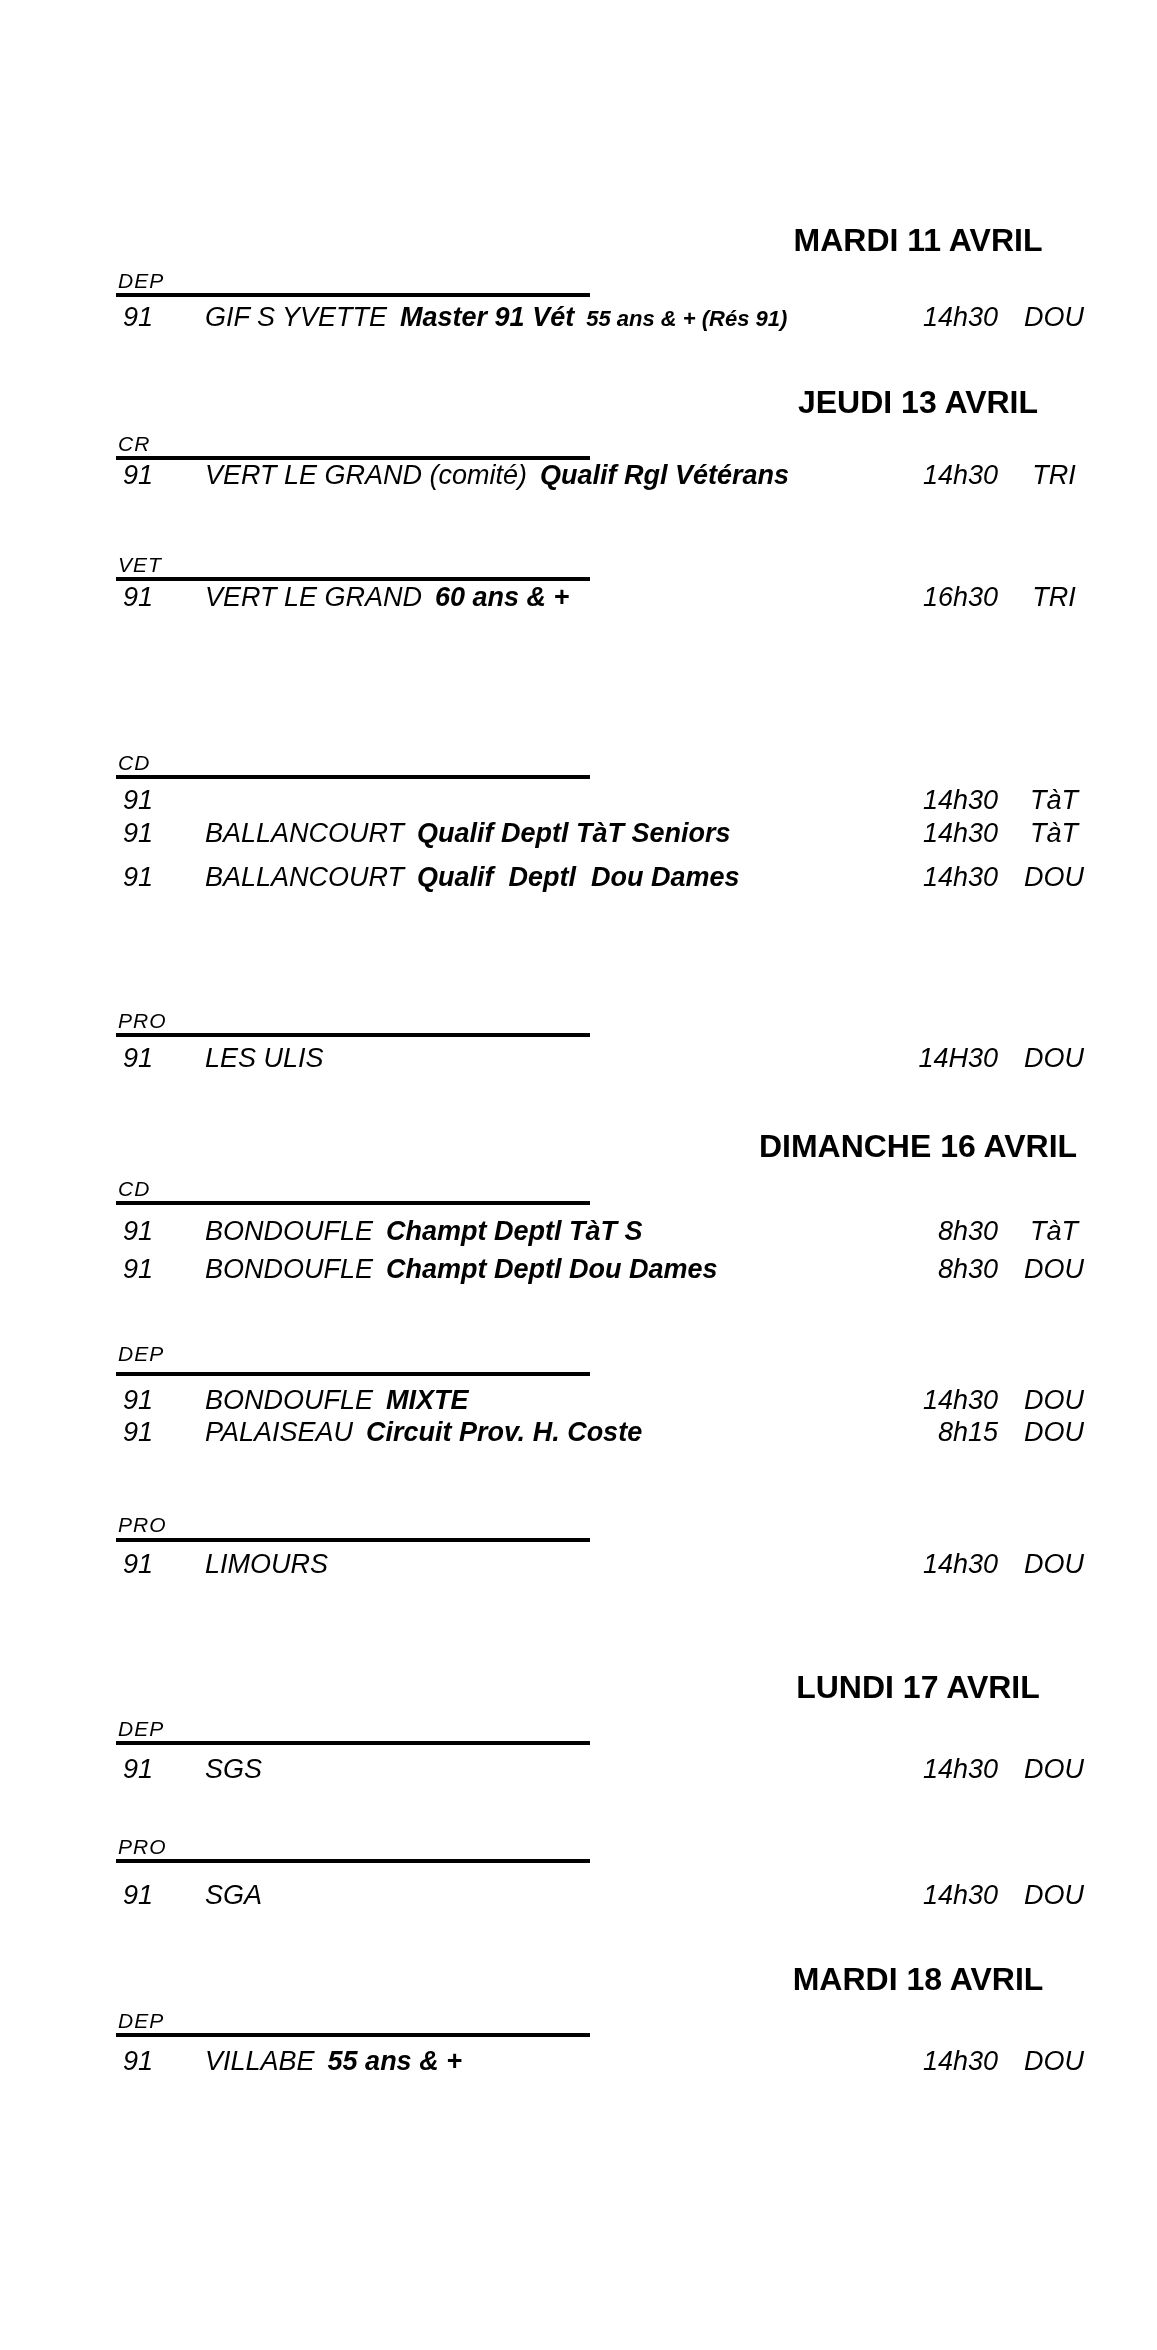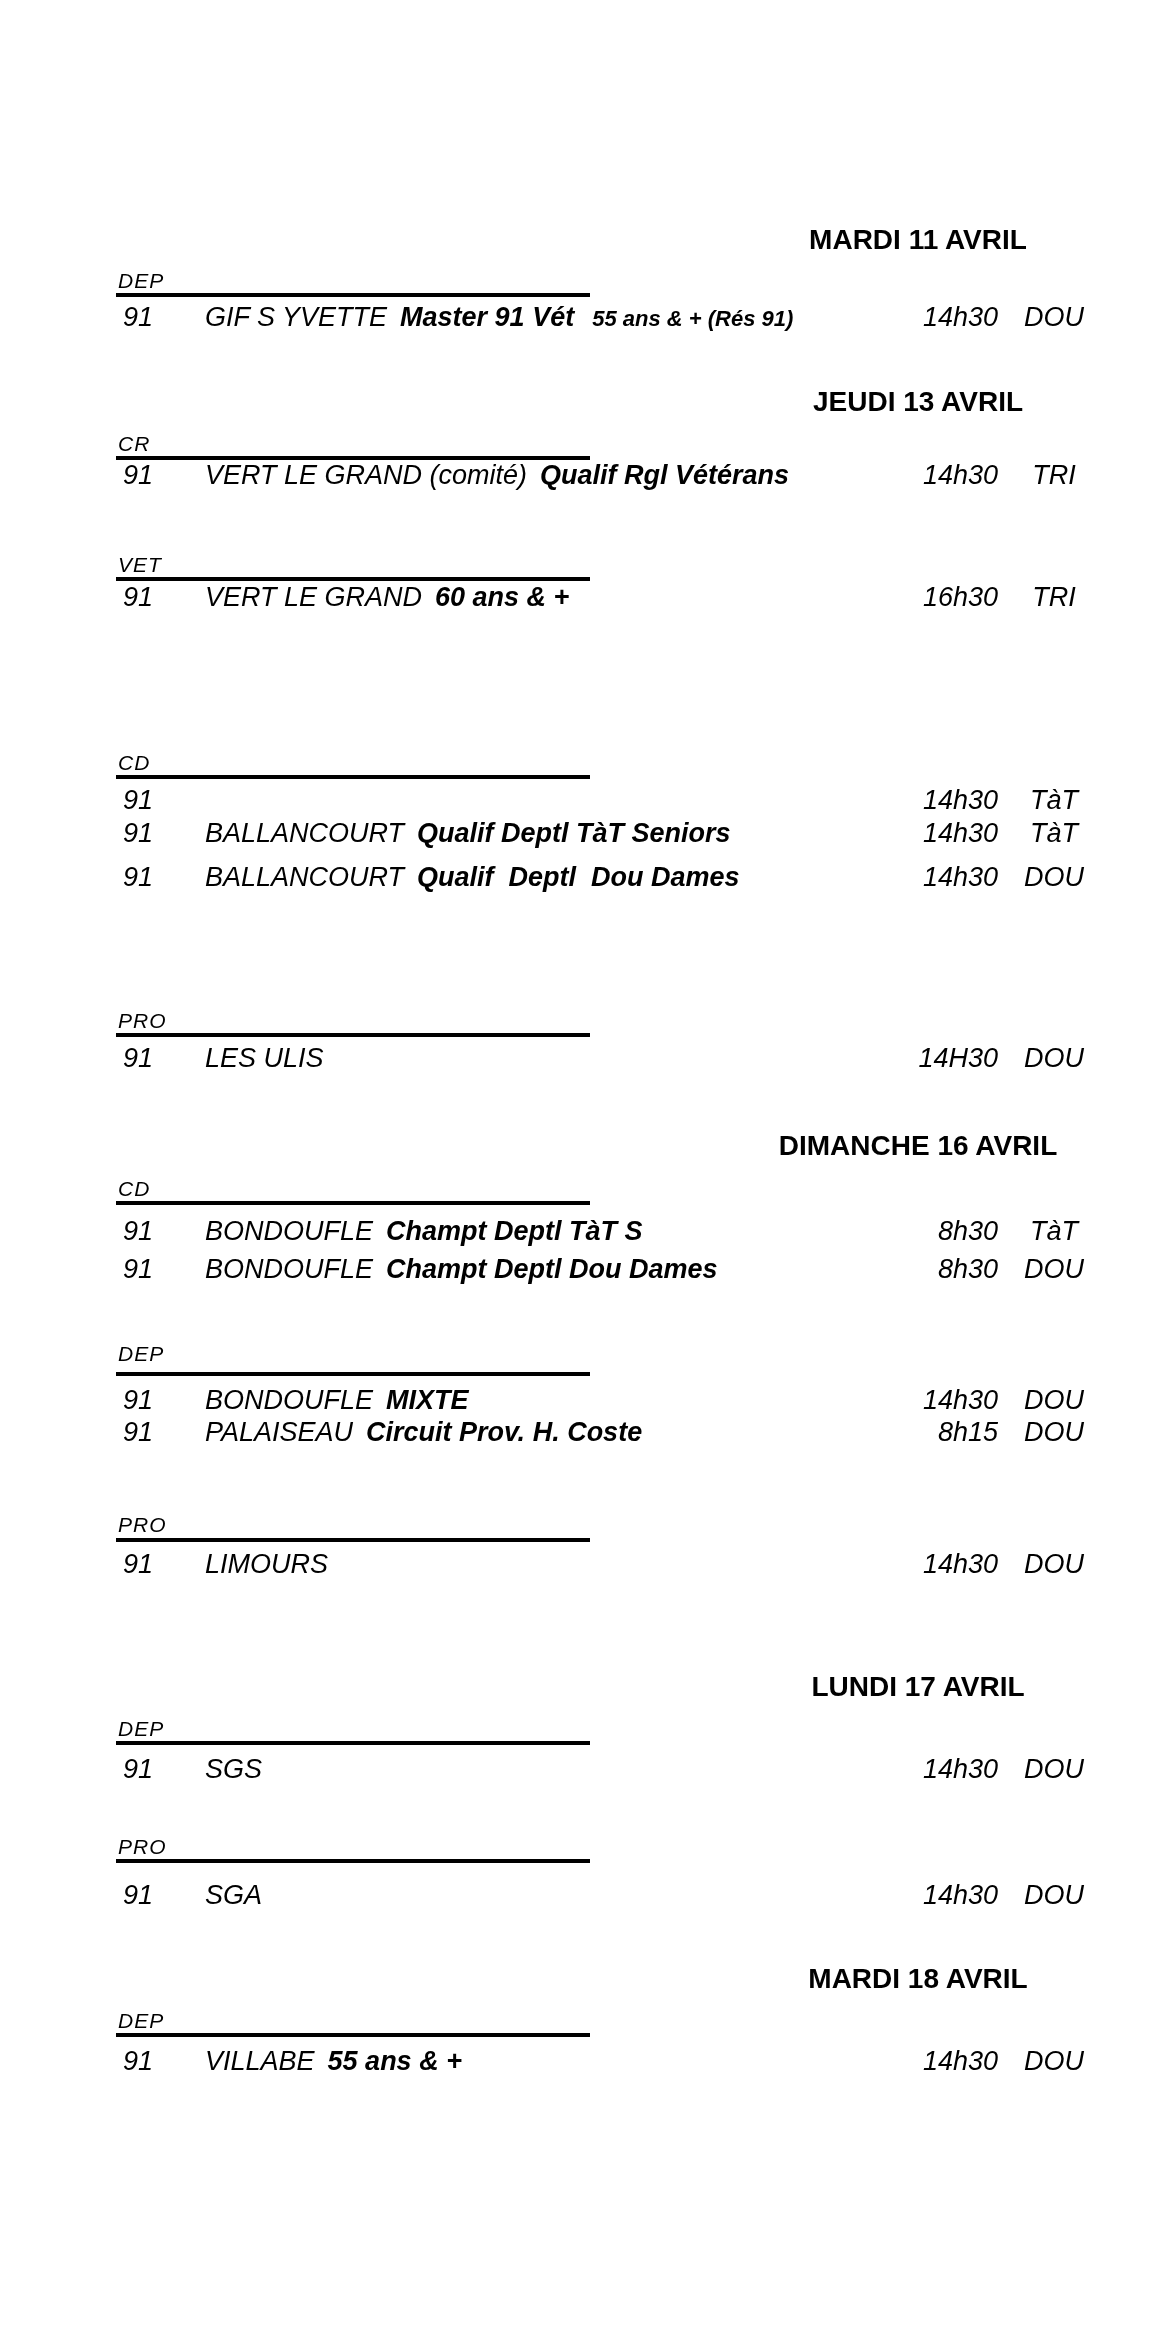--- a/index.html
+++ b/index.html
@@ -14,21 +14,21 @@
     background: #ffffff;
     font-family: "Liberation Sans", "DejaVu Sans", sans-serif;
     color: #000000;
     overflow: hidden;
   }
   .date {
     position: absolute;
     left: 680px;
     width: 476px;
     text-align: center;
-    font-size: 28px;
+    font-size: 32px;
     font-weight: bold;
     line-height: 34px;
     white-space: nowrap;
   }
   .cat {
     position: absolute;
     left: 118px;
     font-size: 21px;
     font-style: italic;
     line-height: 34px;
@@ -62,21 +62,21 @@
     width: 660px;
     white-space: pre;
   }
   .ev {
     font-weight: bold;
     margin-left: 13px;
   }
   .evs {
     font-weight: bold;
     font-size: 22px;
-    margin-left: 18px;
+    margin-left: 12px;
   }
   .time {
     position: absolute;
     left: 858px;
     width: 140px;
     text-align: right;
   }
   .type {
     position: absolute;
     left: 999px;

